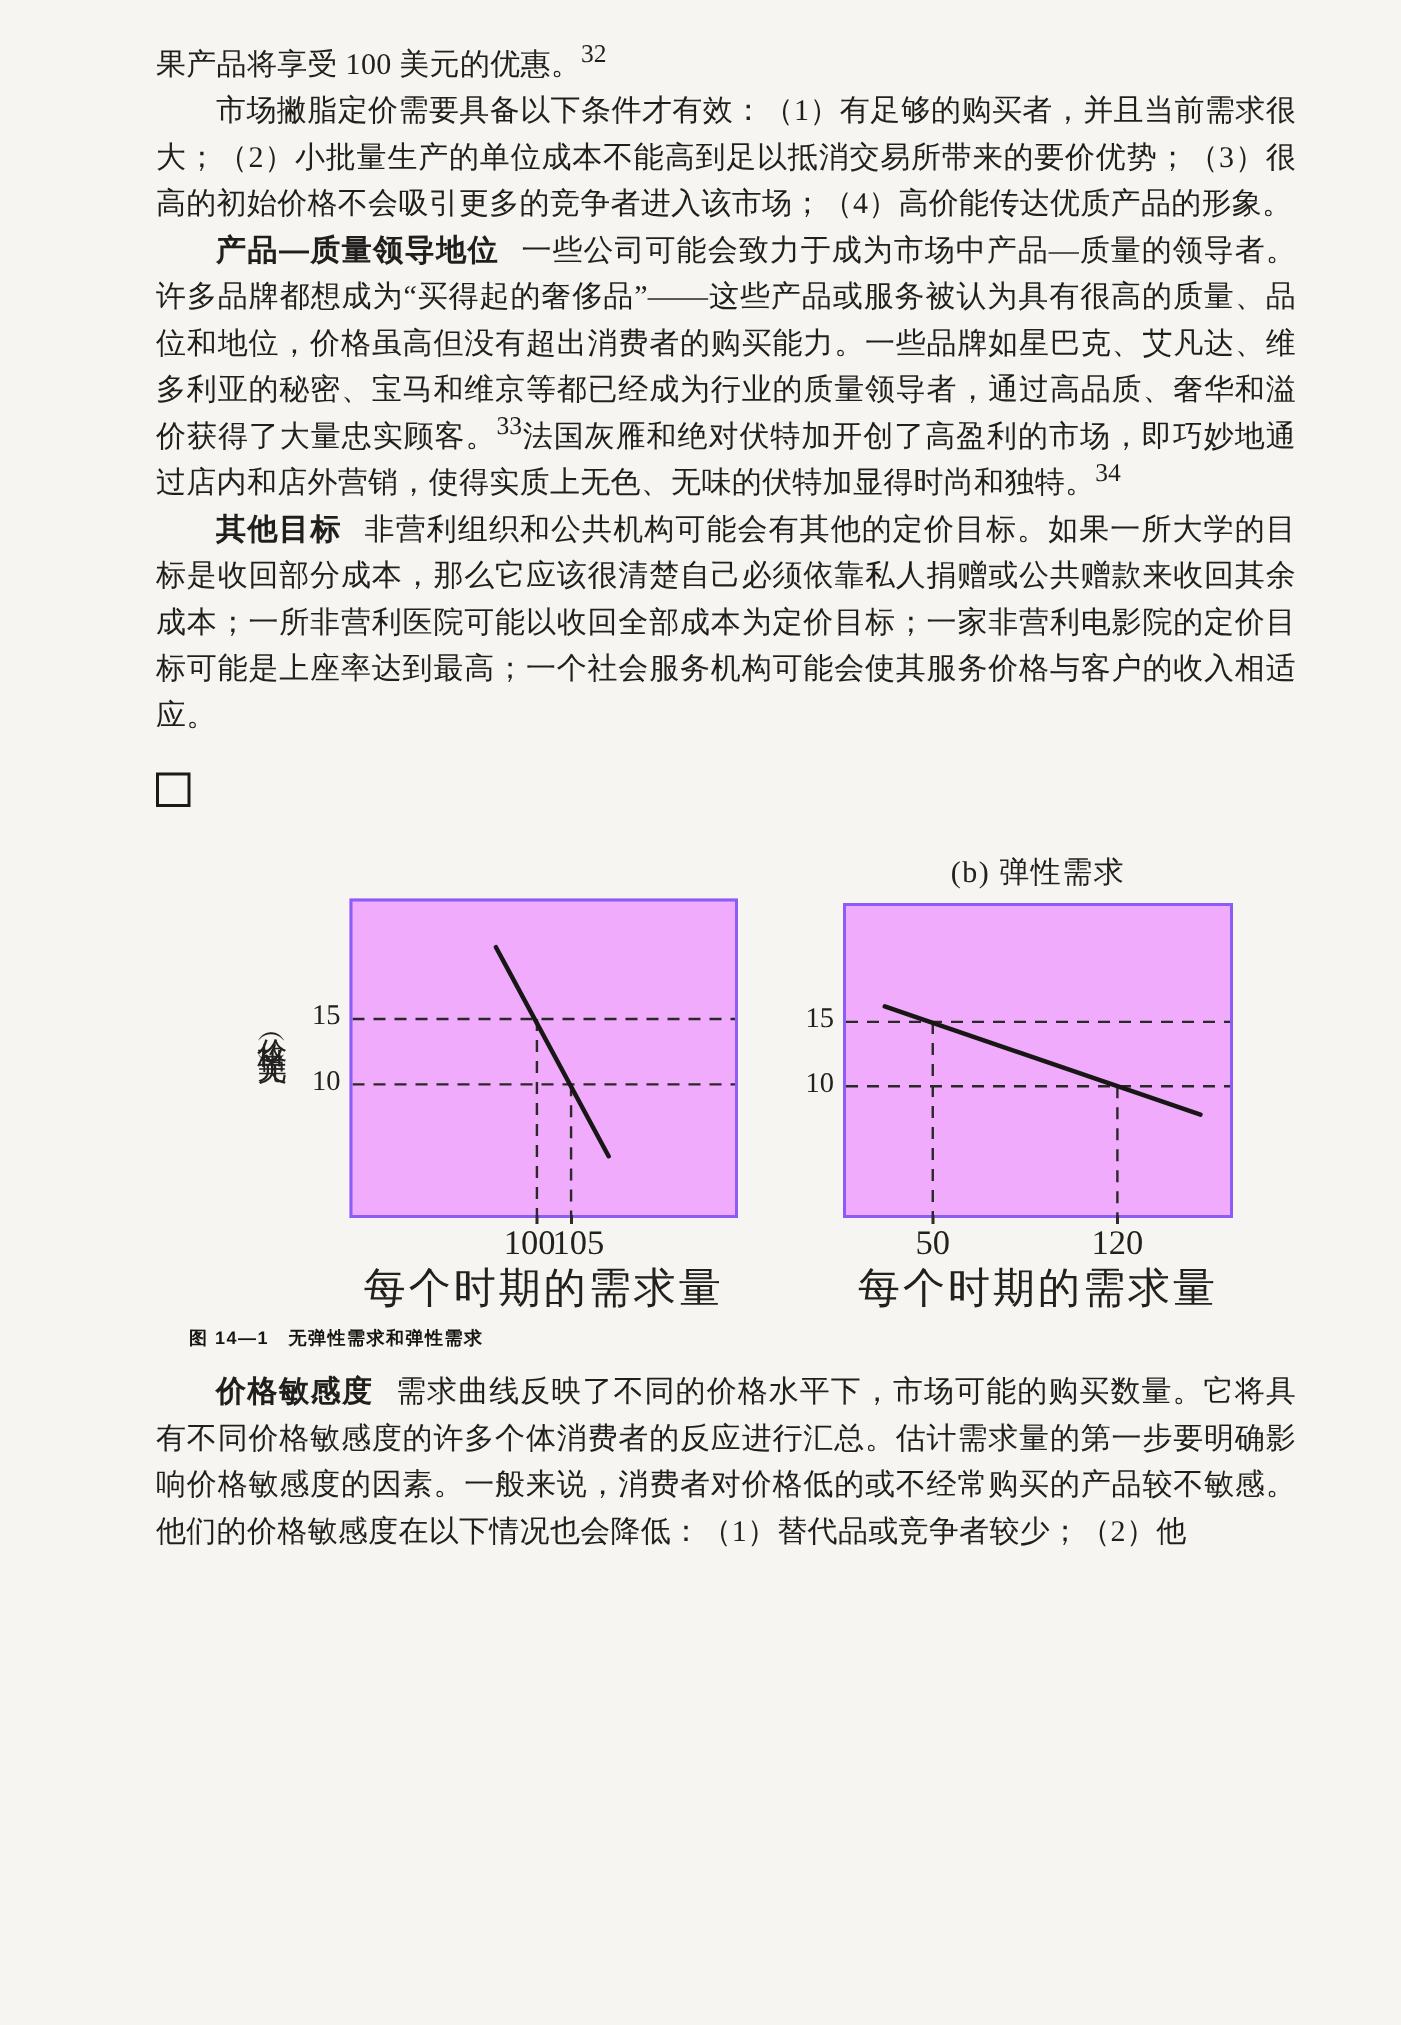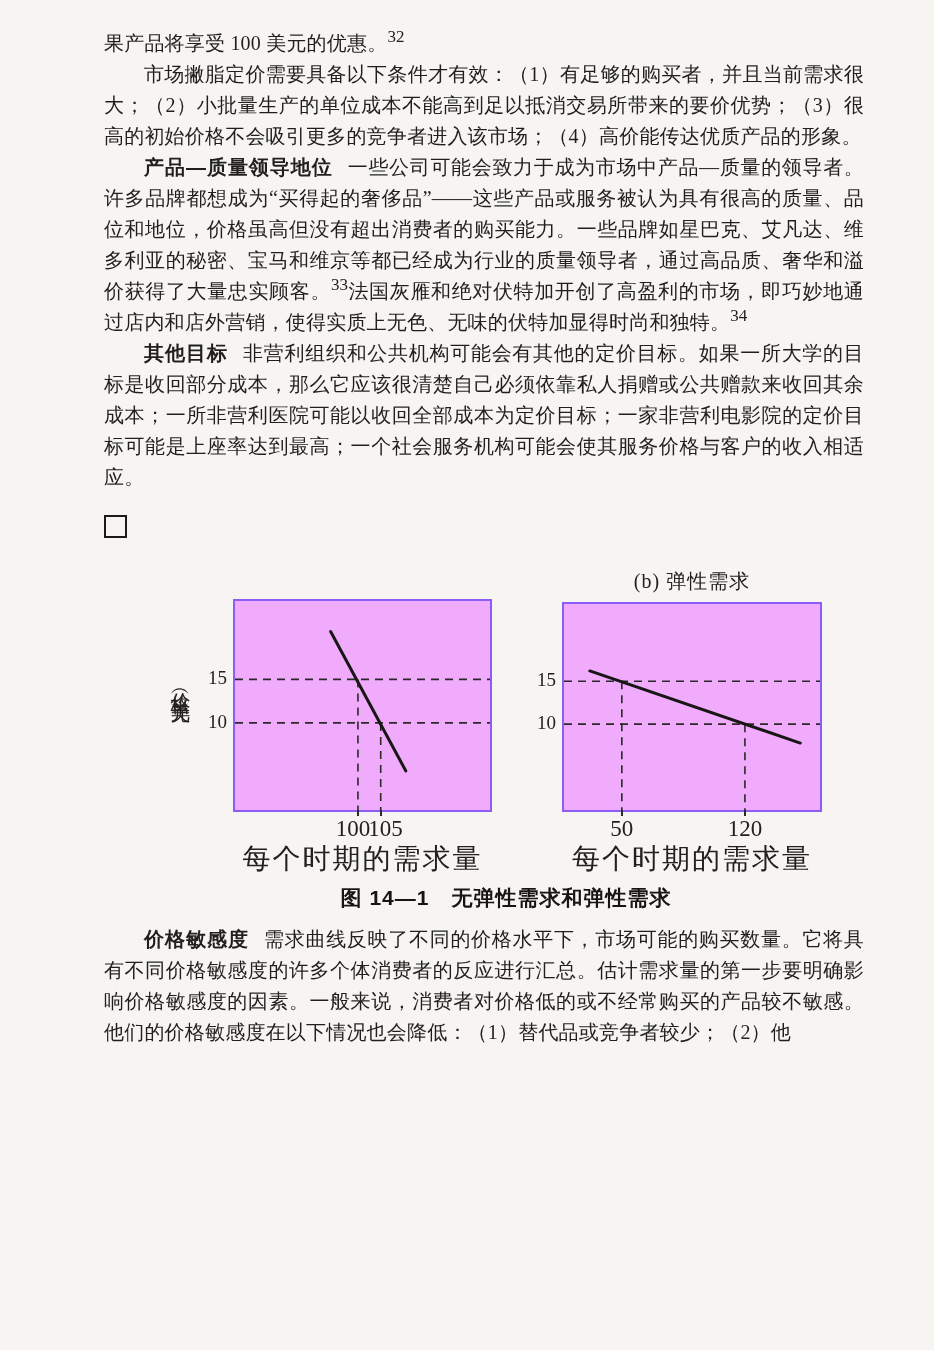--- a/index.html
+++ b/index.html
@@ -102,24 +102,23 @@
     letter-spacing:3px;
   }
   .xlab{
     position:absolute;top:272px;height:26px;
     font-size:28px;text-align:center;color:#22211f;
     letter-spacing:2px;
   }
   .caption{
     width:760px;
     margin-top:6px;
-    text-align:center;
     font-family:"Liberation Sans","DejaVu Sans",sans-serif;
     font-weight:bold;
-    font-size:21px;
+    font-size:12px;
     color:#161514;
     letter-spacing:1px;
     transform:translateX(22px);
   }
   .last{margin-top:12px;}
 </style>
 </head>
 <body>
 
 <div class="page">

